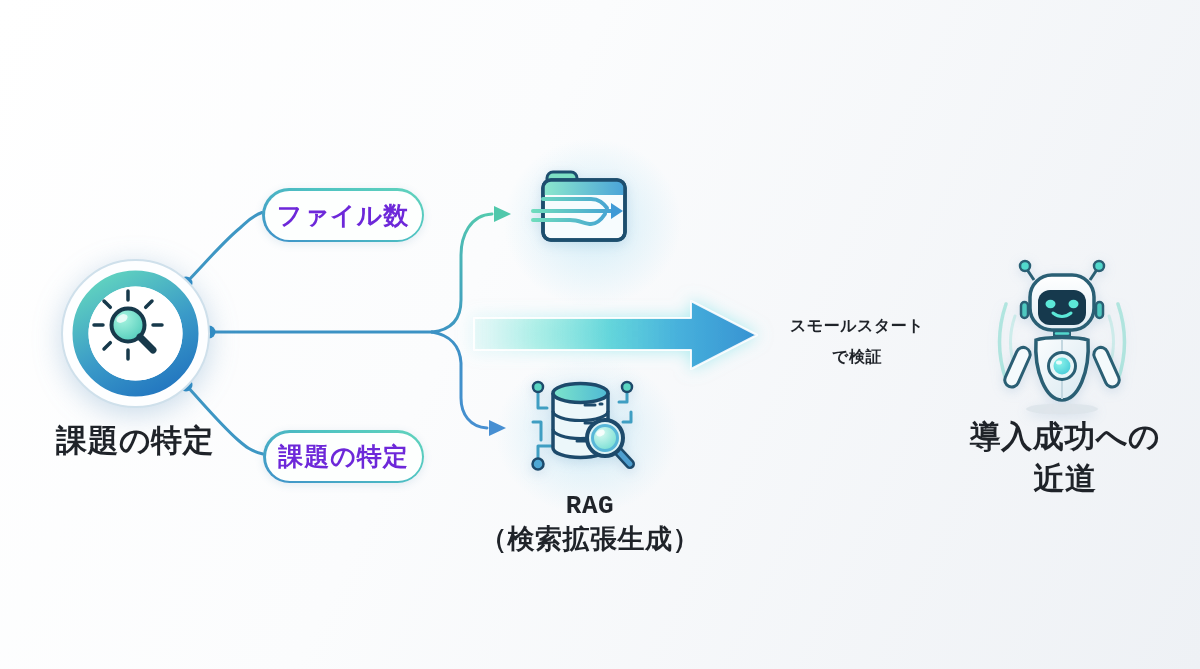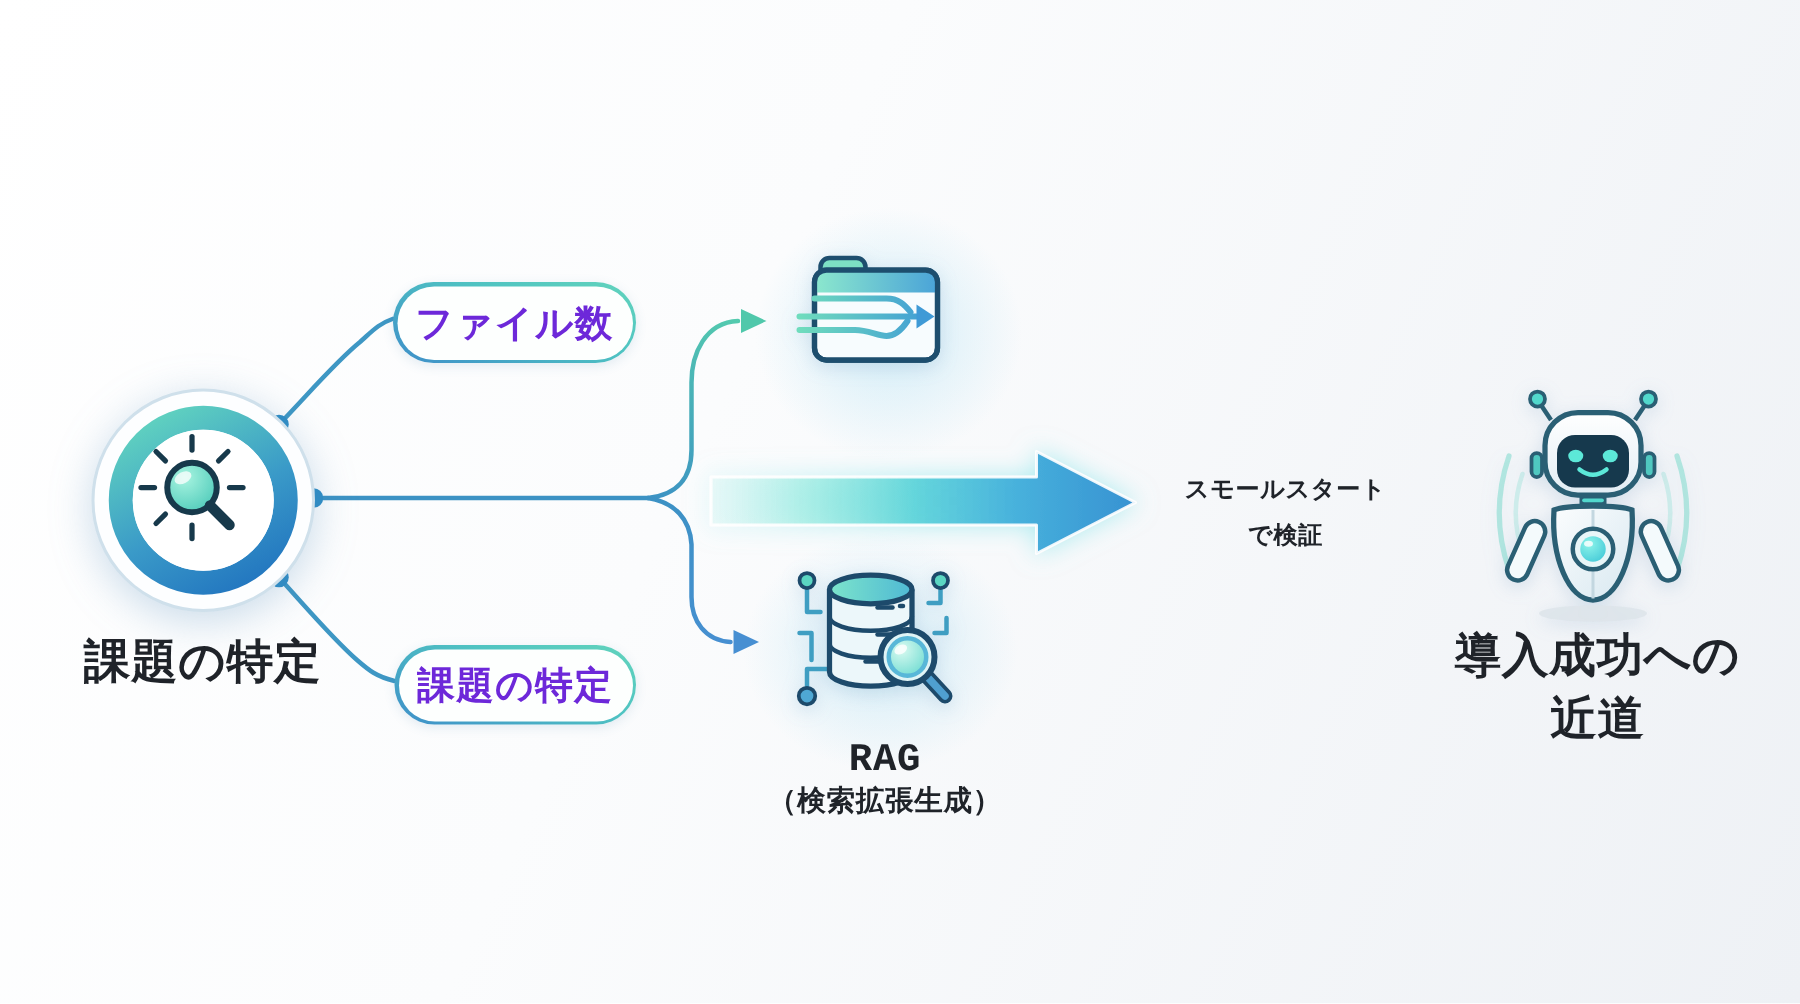--- a/index.html
+++ b/index.html
@@ -16,21 +16,21 @@
   .glow{position:absolute;border-radius:50%;pointer-events:none;}
   .glow-folder{left:500px;top:135px;width:185px;height:175px;
     background:radial-gradient(ellipse at center,rgba(150,216,240,0.40) 0%,rgba(150,216,240,0.0) 68%);}
   .glow-db{left:492px;top:352px;width:190px;height:165px;
     background:radial-gradient(ellipse at center,rgba(150,216,240,0.38) 0%,rgba(150,216,240,0.0) 68%);}
   .label{position:absolute;font-weight:bold;color:#1f2329;text-align:center;letter-spacing:0.5px;}
   .hub-label{left:45px;top:420px;width:180px;font-size:31px;}
   .project-label{left:478px;top:277px;width:224px;font-size:23px;}
   .rag-label{left:470px;top:491px;width:240px;line-height:1.22;}
   .rag-title{display:block;font-size:26px;font-family:Liberation Mono, monospace;}
-  .rag-subtitle{display:block;font-size:19px;}
+  .rag-subtitle{display:block;font-size:27px;}
   .verify-label{left:752px;top:310px;width:210px;font-size:16px;line-height:31px;}
   .verify-label span{display:block;}
   .outcome-label{left:955px;top:416px;width:220px;font-size:31px;}
   .pill{
     position:absolute;border-radius:27px;padding:2.5px;
     background:linear-gradient(205deg,#62d4bc 0%,#4fc3c2 40%,#3e8fc9 100%);
     box-shadow:0 2px 8px rgba(70,130,170,0.14);
   }
   .pill-files{left:262px;top:188px;width:157px;height:49px;}
   .pill-frequency{left:263px;top:430px;width:156px;height:48px;}

